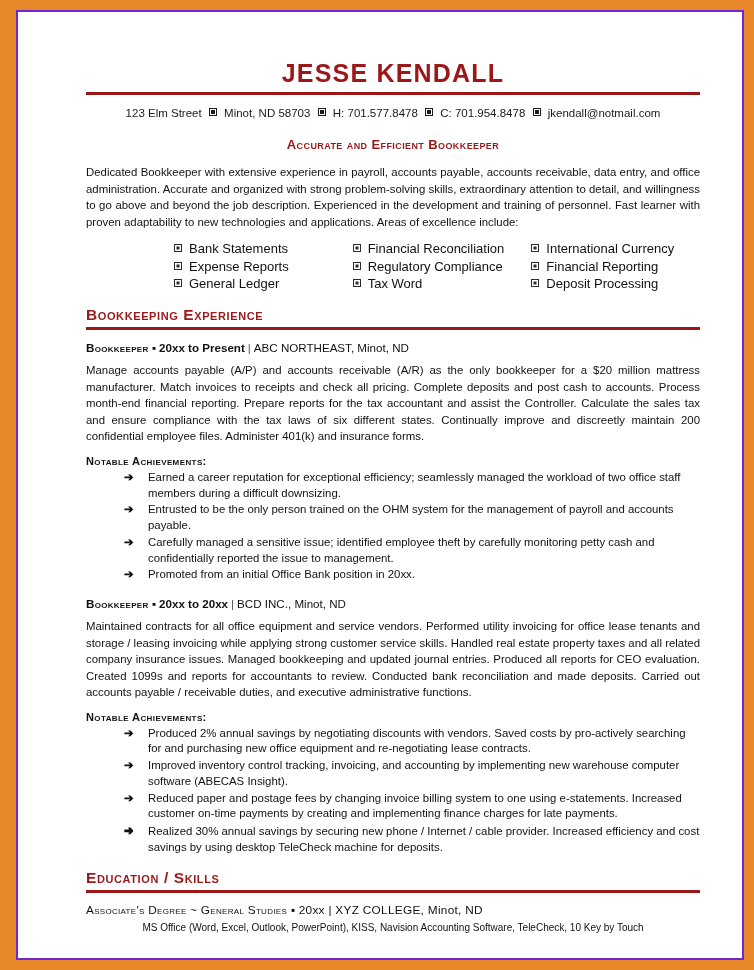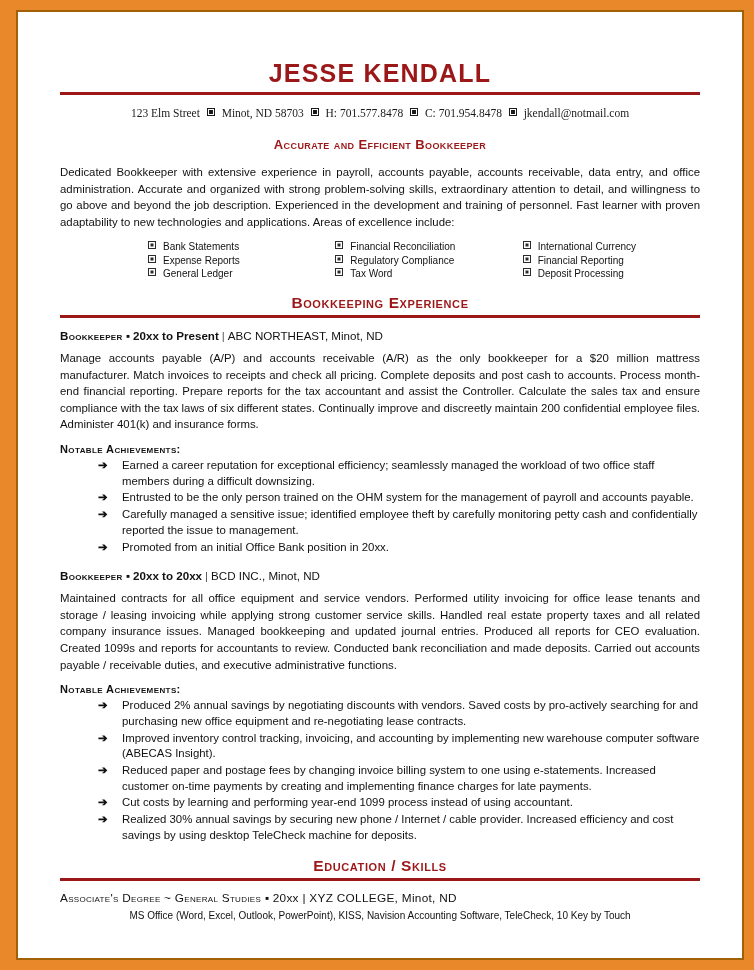--- a/index.html
+++ b/index.html
@@ -21,22 +21,22 @@
     height: 970px;
     box-sizing: border-box;
     background: #E8882A;
     padding: 10px 10px 10px 16px;
   }
   .page-inner {
     box-sizing: border-box;
     width: 100%;
     height: 100%;
     background: #ffffff;
-    border: 2px solid #a16207;
-    padding: 48px 42px 0 42px;
+    border: 2px solid #6d28d9;
+    padding: 48px 42px 0 68px;
     overflow: hidden;
   }
 
   
   :root { }
 
   .name {
     text-align: center;
     color: #9C1718;
     font-weight: bold;
@@ -58,21 +58,20 @@
     background: #9C1718;
     margin: 3px 0 10px 0;
   }
 
   .contact {
     text-align: center;
     font-size: 11.5px;
     color: #1a1a1a;
     margin: 11px 0 16px 0;
     line-height: 1.3;
-    font-family: Liberation Serif, serif;
   }
   .sep-sq {
     display: inline-block;
     width: 6px;
     height: 6px;
     border: 1px solid #1a1a1a;
     background: #1a1a1a;
     box-shadow: inset 0 0 0 1px #fff;
     margin: 0 4px;
     vertical-align: 1px;
@@ -99,39 +98,39 @@
   
   .skills {
     display: grid;
     grid-template-columns: 1fr 1fr 1fr;
     column-gap: 10px;
     row-gap: 0px;
     padding: 0 0 0 88px;
     margin: 0 0 14px 0;
   }
   .skill {
-    font-size: 10px;
+    font-size: 13px;
     line-height: 1.33;
     color: #111;
     white-space: nowrap;
   }
   .sq-bullet {
     display: inline-block;
     width: 6px;
     height: 6px;
     background: #2b2b2b;
     box-shadow: inset 0 0 0 1.5px #fff;
     border: 1px solid #2b2b2b;
     margin-right: 7px;
     vertical-align: 1px;
   }
 
   
   .section-head {
-    text-align: center;
+    text-align: left;
     color: #9C1718;
     font-weight: bold;
     font-size: 15.5px;
     font-variant: small-caps;
     letter-spacing: 0.6px;
     margin: 0 0 2px 0;
   }
 
   
   .job-head {
@@ -257,21 +256,21 @@
           </ul>
         </div>
         <div>
           <div class="job-head"><span class="job-title">Bookkeeper</span> <span class="job-dates">▪</span> <span class="job-dates">20xx to 20xx</span><span class="job-pipe">|</span><span class="job-company">BCD INC., Minot, ND</span></div>
           <p class="job-desc">Maintained contracts for all office equipment and service vendors. Performed utility invoicing for office lease tenants and storage / leasing invoicing while applying strong customer service skills. Handled real estate property taxes and all related company insurance issues. Managed bookkeeping and updated journal entries. Produced all reports for CEO evaluation. Created 1099s and reports for accountants to review. Conducted bank reconciliation and made deposits. Carried out accounts payable / receivable duties, and executive administrative functions.</p>
           <div class="ach-label">Notable Achievements:</div>
           <ul class="ach-list">
             <li><span class="arrow">➔</span><span>Produced 2% annual savings by negotiating discounts with vendors. Saved costs by pro-actively searching for and purchasing new office equipment and re-negotiating lease contracts.</span></li>
             <li><span class="arrow">➔</span><span>Improved inventory control tracking, invoicing, and accounting by implementing new warehouse computer software (ABECAS Insight).</span></li>
             <li><span class="arrow">➔</span><span>Reduced paper and postage fees by changing invoice billing system to one using e-statements. Increased customer on-time payments by creating and implementing finance charges for late payments.</span></li>
-            <li><span class="arrow">➔</span><span>Cut costs by learning and performing year-end 1099 process instead of using accountant.</span></li>
+            <li><span class="arrow">➔</span></li>
             <li><span class="arrow">➔</span><span>Realized 30% annual savings by securing new phone / Internet / cable provider. Increased efficiency and cost savings by using desktop TeleCheck machine for deposits.</span></li>
           </ul>
         </div>
       </div>
 
     <div class="section-head">Education / Skills</div>
     <hr class="rule-section">
 
     <div class="edu-line-1">
       <span>Associate's Degree ~ General Studies</span>

